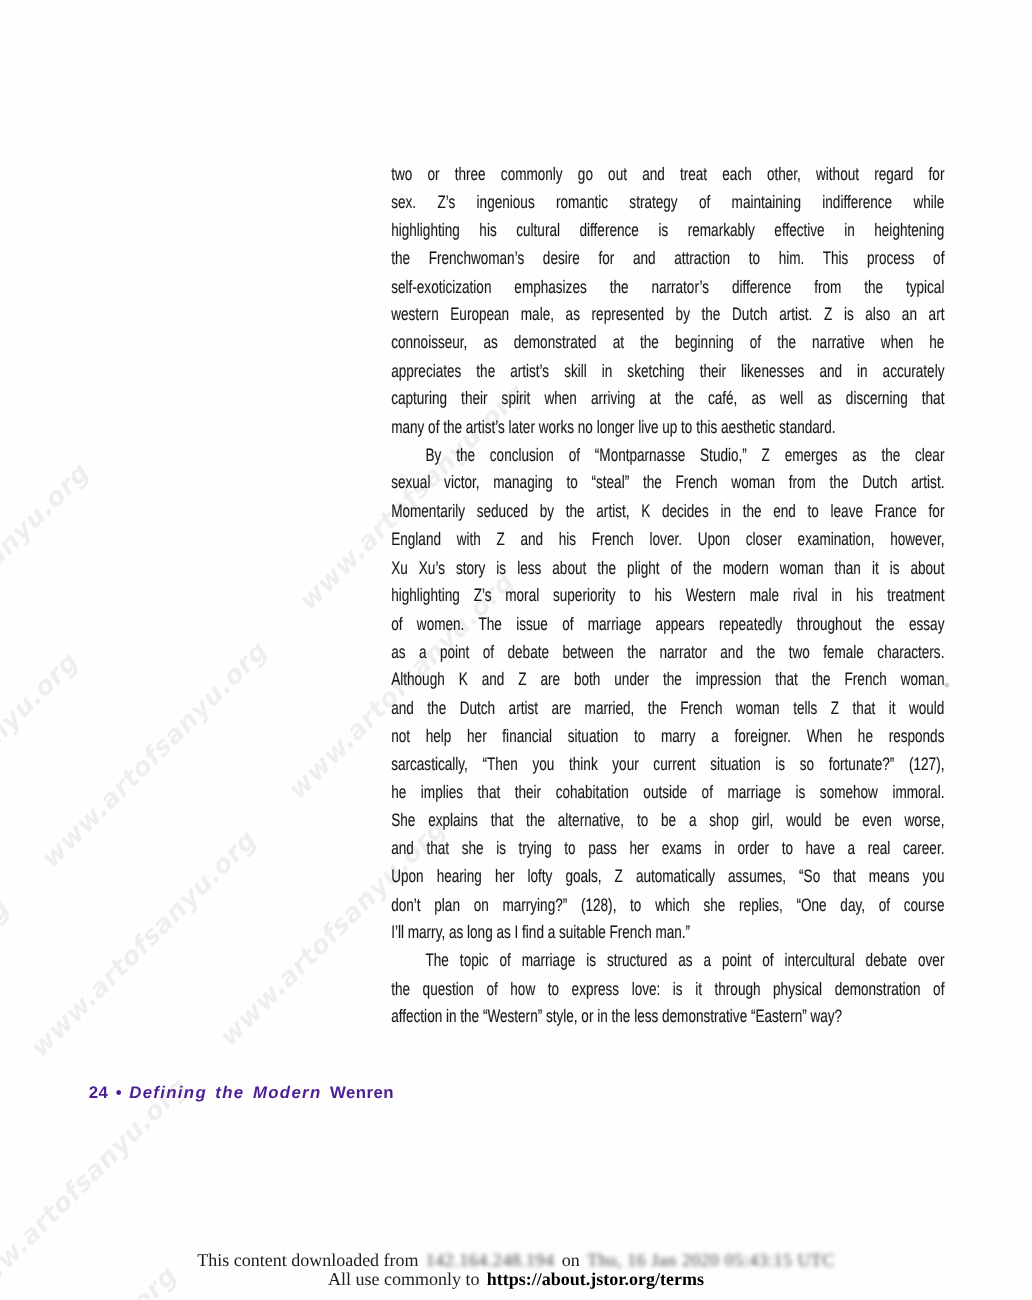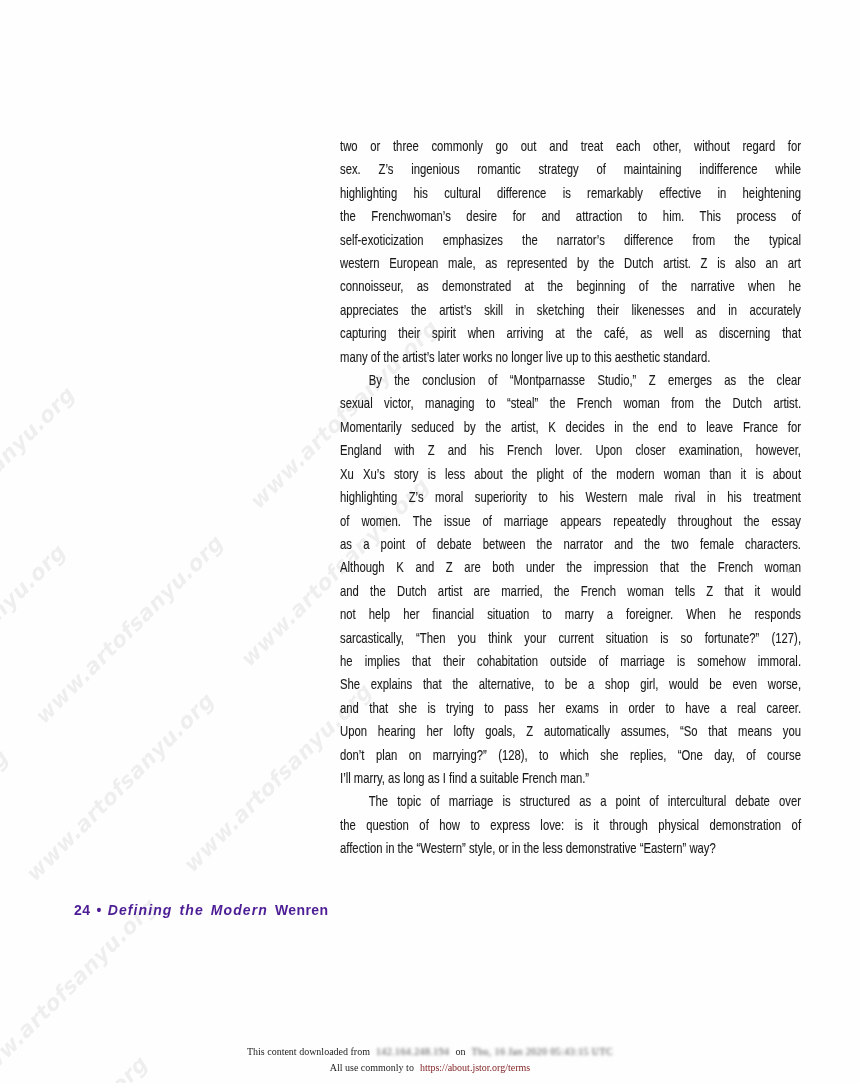--- a/index.html
+++ b/index.html
@@ -18,47 +18,47 @@
   .wm-row{display:flex;column-gap:48px;flex:none;}
   .wm-row:nth-child(even){margin-left:-118px;}
   .wm{
     font-family:"DejaVu Sans",sans-serif;font-style:italic;font-weight:700;
     font-size:21.5px;letter-spacing:.5px;white-space:nowrap;
     color:rgba(40,40,40,.075);
     text-shadow:1.5px 1.5px 1px rgba(255,255,255,.95);
   }
 
   
-  .text-block{position:absolute;left:340px;top:134px;width:461px;}
+  .text-block{position:absolute;left:326px;top:134px;width:461px;}
   .scale{
     width:612px;transform:scaleX(.7533);transform-origin:0 0;
     font-size:15px;line-height:23.4px;color:#191919;
     -webkit-text-stroke:.2px rgba(25,25,25,.55);
   }
   .tl{text-align:justify;text-align-last:justify;}
   .tl.end{text-align-last:left;}
   .tl.ind{text-indent:38px;}
 
   
   .book-footer{
     position:absolute;left:74px;top:902px;font-size:14px;font-weight:700;
     color:#4c1d95;letter-spacing:.4px;white-space:nowrap;
   }
   .bf-bullet{margin:0 6px;}
   .bf-italic{font-style:italic;letter-spacing:1.1px;word-spacing:2px;margin-right:7px;}
 
   
   .jstor{
     position:absolute;left:0;top:1044px;width:100%;text-align:center;
-    font-family:"Liberation Serif",serif;font-size:10px;line-height:15.6px;
+    font-family:"Liberation Serif",serif;font-size:15px;line-height:15.6px;
     color:#1c1c1c;
   }
   .jstor .sp{margin:0 3px;}
   .redacted{filter:blur(1.7px);color:#4a4a4a;letter-spacing:.4px;}
-  .terms-url{color:#7f1d1d;text-decoration:none;}
+  .terms-url{color:#000000;text-decoration:none;font-weight:bold;}
 
   .speck{
     position:absolute;left:787px;top:569px;width:4px;height:4px;
     background:#c4c4c4;border-radius:50%;opacity:.8;
   }
 </style>
 </head>
 <body>
 
 <div class="page">

